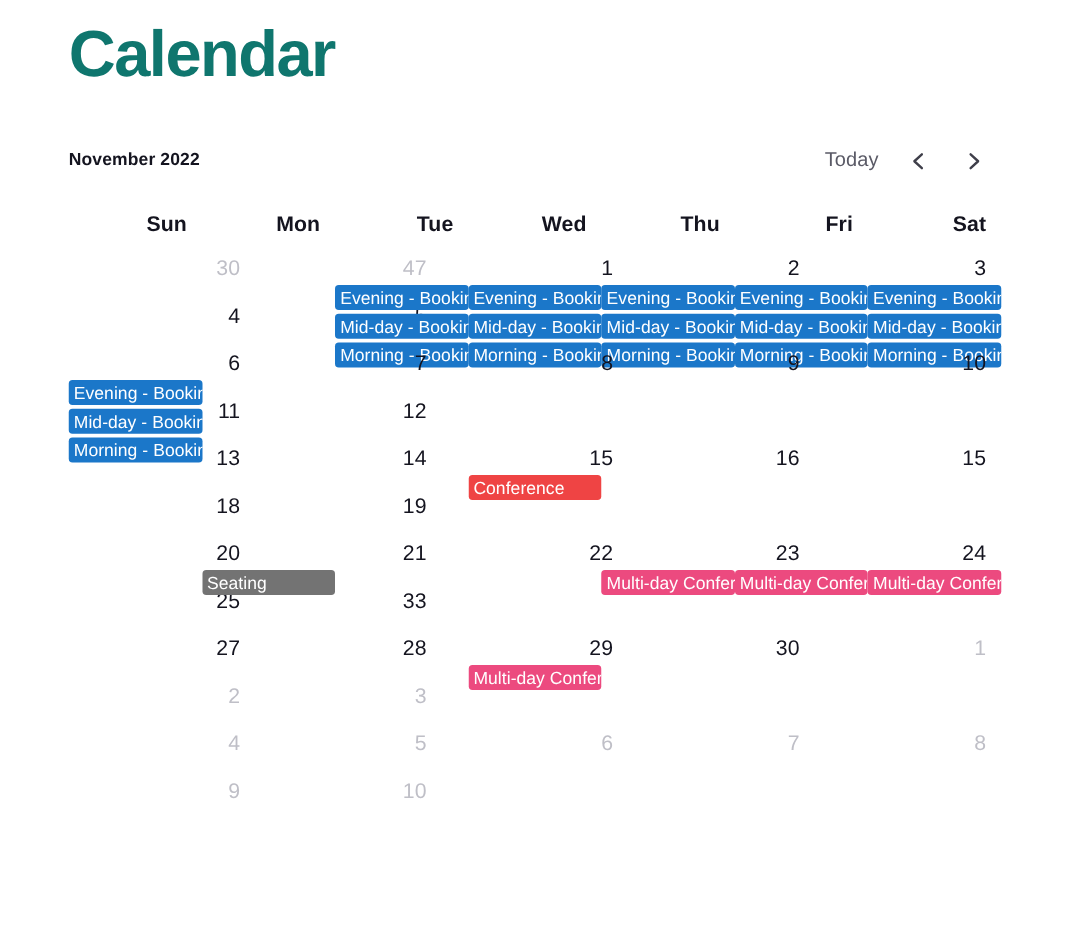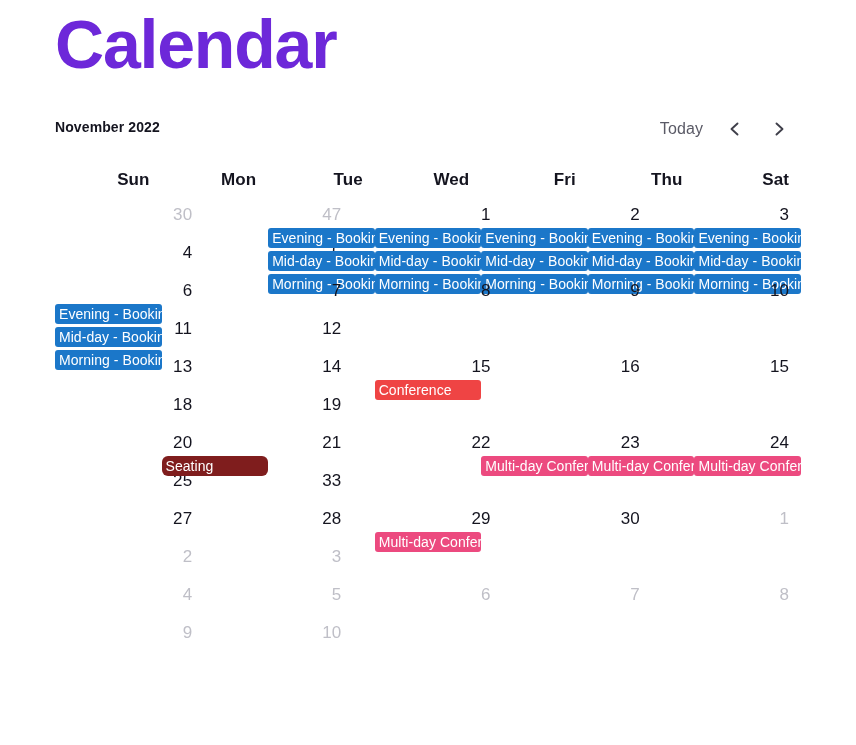--- a/index.html
+++ b/index.html
@@ -17,24 +17,24 @@
     width: 856px;
     height: 745px;
     background: #ffffff;
   }
 
   
   .page-title {
     position: absolute;
     left: 55px;
     top: 13px;
-    font-size: 68px;
+    font-size: 52px;
     font-weight: 700;
     letter-spacing: -1.2px;
-    color: #6d28d9;
+    color: #0f766e;
     line-height: 62px;
   }
 
   
   .toolbar {
     position: absolute;
     left: 55px;
     top: 112px;
     width: 746px;
     height: 34px;
@@ -151,21 +151,21 @@
     white-space: nowrap;
     overflow: hidden;
     text-overflow: clip;
     pointer-events: auto;
     cursor: pointer;
     letter-spacing: 0.05px;
   }
 
   .event.blue   { background: #1b77c9; }
   .event.purple { background: #ef4444; }
-  .event.magenta{ background: #7f1d1d; border-radius: 6px; }
+  .event.magenta{ background: #737373; }
   .event.pink   { background: #ec4a7f; }
 </style>
 </head>
 <body>
 
 <div class="page">
 
   <h1 class="page-title">Calendar</h1>
 
   <div class="toolbar">
@@ -188,22 +188,22 @@
       </button>
     </div>
   </div>
 
   <div class="calendar">
     <div class="weekday-row" id="weekday-row">
         <div class="weekday">Sun</div>
         <div class="weekday">Mon</div>
         <div class="weekday">Tue</div>
         <div class="weekday">Wed</div>
+        <div class="weekday">Thu</div>
         <div class="weekday">Fri</div>
-        <div class="weekday">Thu</div>
         <div class="weekday">Sat</div>
       </div>
     <div id="weeks-container">
         <div class="week-row">
           <div class="day-cell other-month">
             <div class="day-number">30</div>
           </div>
           <div class="day-cell other-month">
             <div class="day-number">47</div>
           </div>

